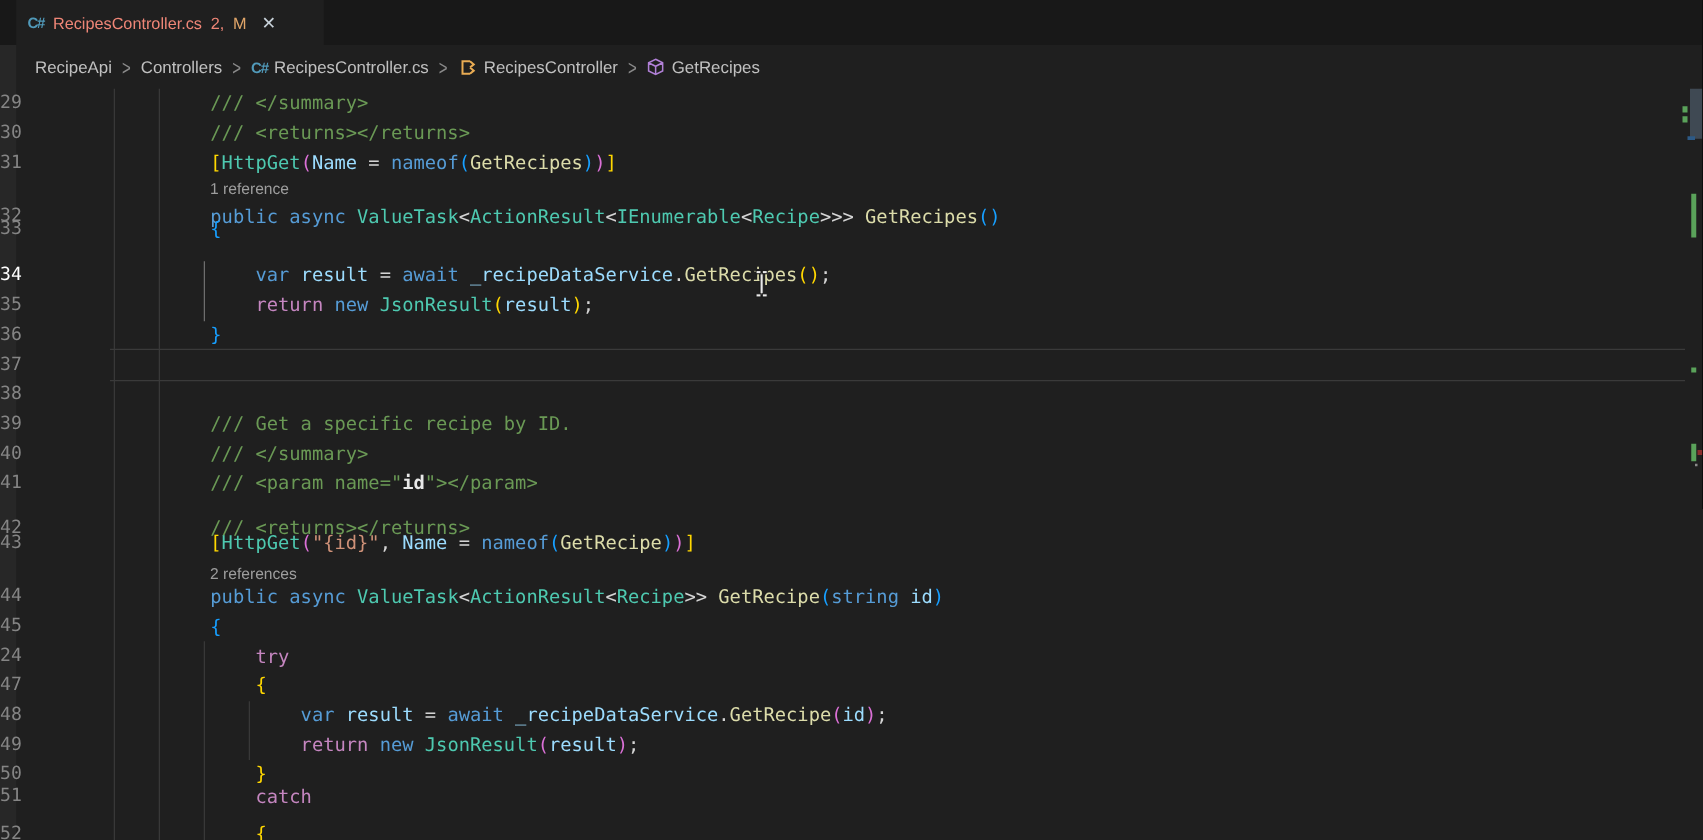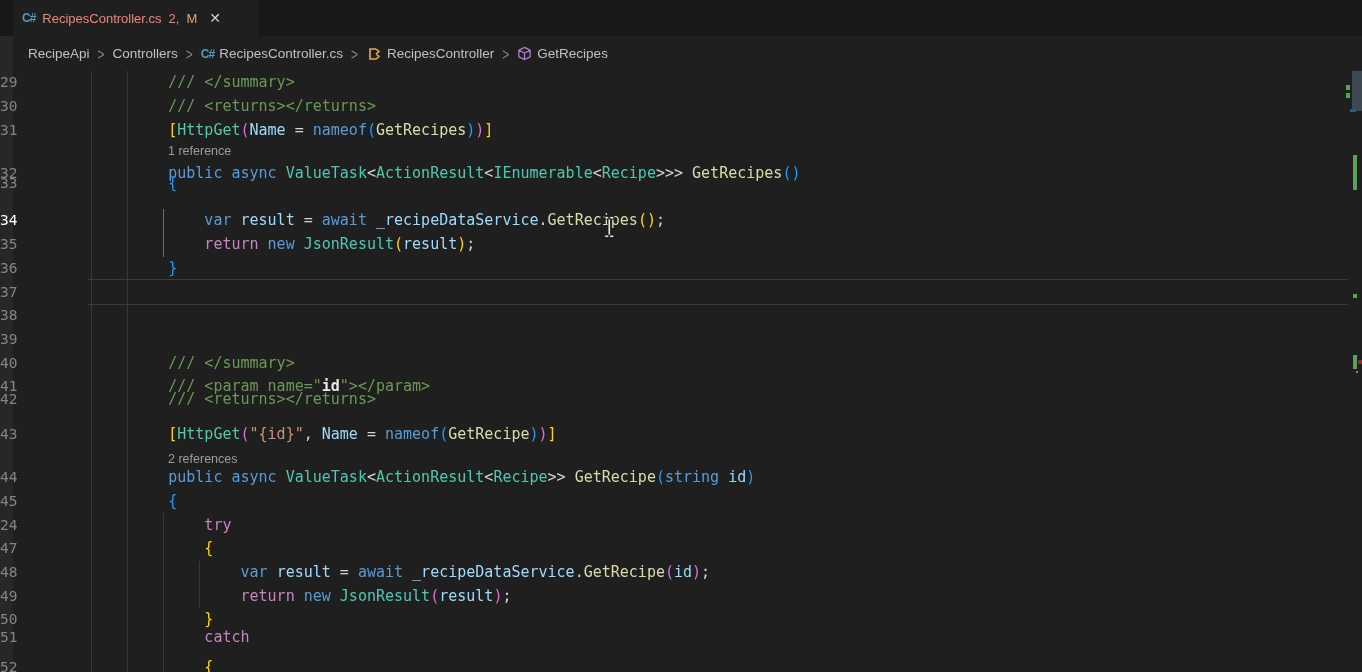--- a/index.html
+++ b/index.html
@@ -104,24 +104,24 @@
         <div class="row" style="top: 23.85px;"><span class="lnum">30</span><span class="code"><span class="tk-cmt" style="color: rgb(106, 153, 85);">        /// &lt;returns&gt;&lt;/returns&gt;</span></span></div>
         <div class="row" style="top: 47.55px;"><span class="lnum">31</span><span class="code"><span class="tk-b1" style="color: rgb(255, 215, 0);">        [</span><span class="tk-typ" style="color: rgb(78, 201, 176);">HttpGet</span><span class="tk-b2" style="color: rgb(218, 112, 214);">(</span><span class="tk-var" style="color: rgb(156, 220, 254);">Name</span><span class="tk-op" style="color: rgb(212, 212, 212);"> = </span><span class="tk-kw" style="color: rgb(86, 156, 214);">nameof</span><span class="tk-b3" style="color: rgb(23, 159, 255);">(</span><span class="tk-fn" style="color: rgb(220, 220, 170);">GetRecipes</span><span class="tk-b3" style="color: rgb(23, 159, 255);">)</span><span class="tk-b2" style="color: rgb(218, 112, 214);">)</span><span class="tk-b1" style="color: rgb(255, 215, 0);">]</span></span></div>
         <div class="codelens" style="top: 71.25px;">1 reference</div>
         <div class="row" style="top: 91.05px;"><span class="lnum">32</span><span class="code"><span class="tk-kw" style="color: rgb(86, 156, 214);">        public async </span><span class="tk-typ" style="color: rgb(78, 201, 176);">ValueTask</span><span class="tk-op" style="color: rgb(212, 212, 212);">&lt;</span><span class="tk-typ" style="color: rgb(78, 201, 176);">ActionResult</span><span class="tk-op" style="color: rgb(212, 212, 212);">&lt;</span><span class="tk-typ" style="color: rgb(78, 201, 176);">IEnumerable</span><span class="tk-op" style="color: rgb(212, 212, 212);">&lt;</span><span class="tk-typ" style="color: rgb(78, 201, 176);">Recipe</span><span class="tk-op" style="color: rgb(212, 212, 212);">&gt;&gt;&gt; </span><span class="tk-fn" style="color: rgb(220, 220, 170);">GetRecipes</span><span class="tk-b3" style="color: rgb(23, 159, 255);">()</span></span></div>
         <div class="row" style="top: 101px;"><span class="lnum">33</span><span class="code"><span class="tk-b3" style="color: rgb(23, 159, 255);">        {</span></span></div>
         <div class="row" style="top: 138.45px;"><span class="lnum active">34</span><span class="code"><span class="tk-kw" style="color: rgb(86, 156, 214);">            var</span><span class="tk-op" style="color: rgb(212, 212, 212);"> </span><span class="tk-var" style="color: rgb(156, 220, 254);">result</span><span class="tk-op" style="color: rgb(212, 212, 212);"> = </span><span class="tk-kw" style="color: rgb(86, 156, 214);">await</span><span class="tk-op" style="color: rgb(212, 212, 212);"> </span><span class="tk-var" style="color: rgb(156, 220, 254);">_recipeDataService</span><span class="tk-op" style="color: rgb(212, 212, 212);">.</span><span class="tk-fn" style="color: rgb(220, 220, 170);">GetRecipes</span><span class="tk-b1" style="color: rgb(255, 215, 0);">()</span><span class="tk-op" style="color: rgb(212, 212, 212);">;</span></span></div>
         <div class="row" style="top: 162.15px;"><span class="lnum">35</span><span class="code"><span class="tk-ctl" style="color: rgb(197, 134, 192);">            return</span><span class="tk-op" style="color: rgb(212, 212, 212);"> </span><span class="tk-kw" style="color: rgb(86, 156, 214);">new</span><span class="tk-op" style="color: rgb(212, 212, 212);"> </span><span class="tk-typ" style="color: rgb(78, 201, 176);">JsonResult</span><span class="tk-b1" style="color: rgb(255, 215, 0);">(</span><span class="tk-var" style="color: rgb(156, 220, 254);">result</span><span class="tk-b1" style="color: rgb(255, 215, 0);">)</span><span class="tk-op" style="color: rgb(212, 212, 212);">;</span></span></div>
         <div class="row" style="top: 185.85px;"><span class="lnum">36</span><span class="code"><span class="tk-b3" style="color: rgb(23, 159, 255);">        }</span></span></div>
         <div class="row" style="top: 209.55px;"><span class="lnum">37</span><span class="code"></span></div>
         <div class="row" style="top: 233.25px;"><span class="lnum">38</span></div>
-        <div class="row" style="top: 256.95px;"><span class="lnum">39</span></div>
+        <div class="row" style="top: 256.95px;"><span class="lnum">39</span><span class="code"><span class="tk-cmt" style="color: rgb(106, 153, 85);">        /// Get a specific recipe by ID.</span></span></div>
         <div class="row" style="top: 280.65px;"><span class="lnum">40</span><span class="code"><span class="tk-cmt" style="color: rgb(106, 153, 85);">        /// &lt;/summary&gt;</span></span></div>
         <div class="row" style="top: 304.35px;"><span class="lnum">41</span><span class="code"><span class="tk-cmt" style="color: rgb(106, 153, 85);">        /// &lt;param name="</span><span class="tk-cmtb" style="color: rgb(232, 232, 232);">id</span><span class="tk-cmt" style="color: rgb(106, 153, 85);">"&gt;&lt;/param&gt;</span></span></div>
-        <div class="row" style="top: 317px;"><span class="lnum">42</span><span class="code"><span class="tk-cmt" style="color: rgb(106, 153, 85);">        /// &lt;returns&gt;&lt;/returns&gt;</span></span></div>
+        <div class="row" style="top: 340px;"><span class="lnum">42</span><span class="code"><span class="tk-cmt" style="color: rgb(106, 153, 85);">        /// &lt;returns&gt;&lt;/returns&gt;</span></span></div>
         <div class="row" style="top: 351.75px;"><span class="lnum">43</span><span class="code"><span class="tk-b1" style="color: rgb(255, 215, 0);">        [</span><span class="tk-typ" style="color: rgb(78, 201, 176);">HttpGet</span><span class="tk-b2" style="color: rgb(218, 112, 214);">(</span><span class="tk-str" style="color: rgb(206, 145, 120);">"{id}"</span><span class="tk-op" style="color: rgb(212, 212, 212);">, </span><span class="tk-var" style="color: rgb(156, 220, 254);">Name</span><span class="tk-op" style="color: rgb(212, 212, 212);"> = </span><span class="tk-kw" style="color: rgb(86, 156, 214);">nameof</span><span class="tk-b3" style="color: rgb(23, 159, 255);">(</span><span class="tk-fn" style="color: rgb(220, 220, 170);">GetRecipe</span><span class="tk-b3" style="color: rgb(23, 159, 255);">)</span><span class="tk-b2" style="color: rgb(218, 112, 214);">)</span><span class="tk-b1" style="color: rgb(255, 215, 0);">]</span></span></div>
         <div class="codelens" style="top: 379px;">2 references</div>
         <div class="row" style="top: 395.25px;"><span class="lnum">44</span><span class="code"><span class="tk-kw" style="color: rgb(86, 156, 214);">        public async </span><span class="tk-typ" style="color: rgb(78, 201, 176);">ValueTask</span><span class="tk-op" style="color: rgb(212, 212, 212);">&lt;</span><span class="tk-typ" style="color: rgb(78, 201, 176);">ActionResult</span><span class="tk-op" style="color: rgb(212, 212, 212);">&lt;</span><span class="tk-typ" style="color: rgb(78, 201, 176);">Recipe</span><span class="tk-op" style="color: rgb(212, 212, 212);">&gt;&gt; </span><span class="tk-fn" style="color: rgb(220, 220, 170);">GetRecipe</span><span class="tk-b3" style="color: rgb(23, 159, 255);">(</span><span class="tk-kw" style="color: rgb(86, 156, 214);">string</span><span class="tk-op" style="color: rgb(212, 212, 212);"> </span><span class="tk-var" style="color: rgb(156, 220, 254);">id</span><span class="tk-b3" style="color: rgb(23, 159, 255);">)</span></span></div>
         <div class="row" style="top: 418.95px;"><span class="lnum">45</span><span class="code"><span class="tk-b3" style="color: rgb(23, 159, 255);">        {</span></span></div>
         <div class="row" style="top: 442.65px;"><span class="lnum">24</span><span class="code"><span class="tk-ctl" style="color: rgb(197, 134, 192);">            try</span></span></div>
         <div class="row" style="top: 466.35px;"><span class="lnum">47</span><span class="code"><span class="tk-b1" style="color: rgb(255, 215, 0);">            {</span></span></div>
         <div class="row" style="top: 490.05px;"><span class="lnum">48</span><span class="code"><span class="tk-kw" style="color: rgb(86, 156, 214);">                var</span><span class="tk-op" style="color: rgb(212, 212, 212);"> </span><span class="tk-var" style="color: rgb(156, 220, 254);">result</span><span class="tk-op" style="color: rgb(212, 212, 212);"> = </span><span class="tk-kw" style="color: rgb(86, 156, 214);">await</span><span class="tk-op" style="color: rgb(212, 212, 212);"> </span><span class="tk-var" style="color: rgb(156, 220, 254);">_recipeDataService</span><span class="tk-op" style="color: rgb(212, 212, 212);">.</span><span class="tk-fn" style="color: rgb(220, 220, 170);">GetRecipe</span><span class="tk-b2" style="color: rgb(218, 112, 214);">(</span><span class="tk-var" style="color: rgb(156, 220, 254);">id</span><span class="tk-b2" style="color: rgb(218, 112, 214);">)</span><span class="tk-op" style="color: rgb(212, 212, 212);">;</span></span></div>
         <div class="row" style="top: 513.75px;"><span class="lnum">49</span><span class="code"><span class="tk-ctl" style="color: rgb(197, 134, 192);">                return</span><span class="tk-op" style="color: rgb(212, 212, 212);"> </span><span class="tk-kw" style="color: rgb(86, 156, 214);">new</span><span class="tk-op" style="color: rgb(212, 212, 212);"> </span><span class="tk-typ" style="color: rgb(78, 201, 176);">JsonResult</span><span class="tk-b2" style="color: rgb(218, 112, 214);">(</span><span class="tk-var" style="color: rgb(156, 220, 254);">result</span><span class="tk-b2" style="color: rgb(218, 112, 214);">)</span><span class="tk-op" style="color: rgb(212, 212, 212);">;</span></span></div>
         <div class="row" style="top: 537.45px;"><span class="lnum">50</span><span class="code"><span class="tk-b1" style="color: rgb(255, 215, 0);">            }</span></span></div>
         <div class="row" style="top: 555px;"><span class="lnum">51</span><span class="code"><span class="tk-ctl" style="color: rgb(197, 134, 192);">            catch</span></span></div>

